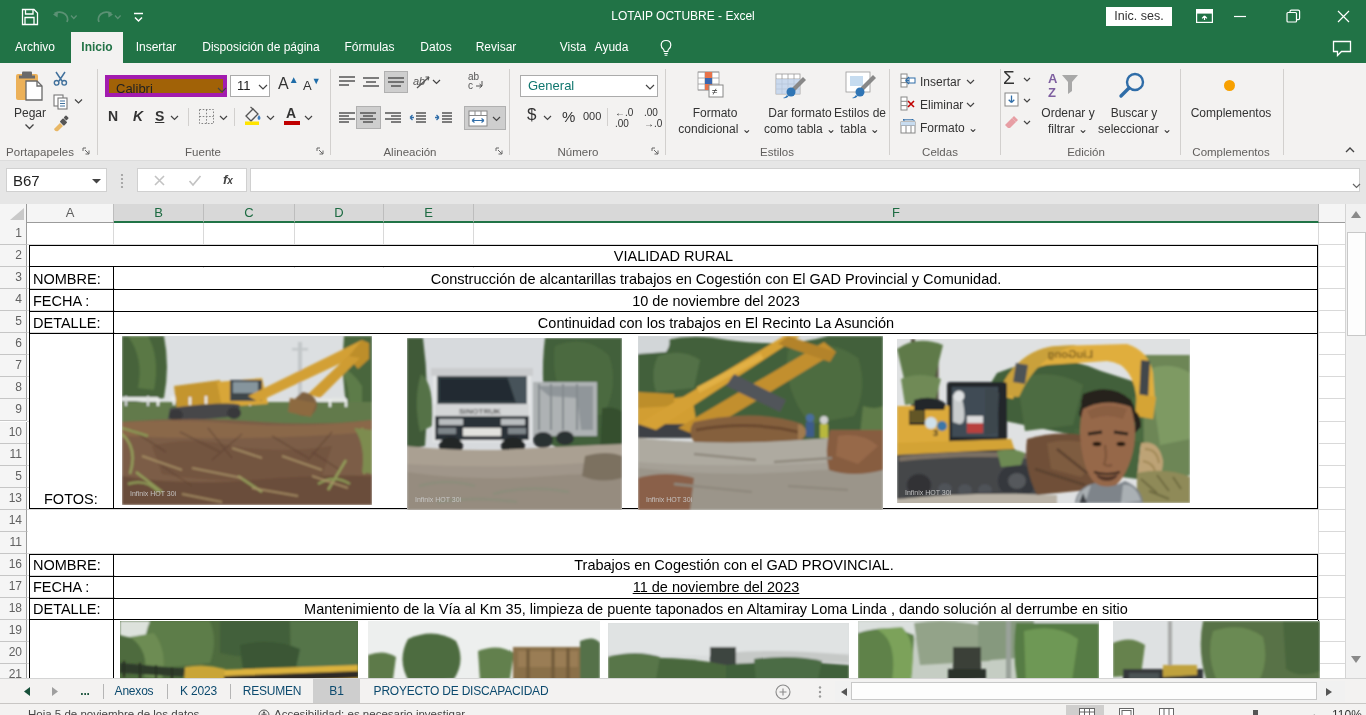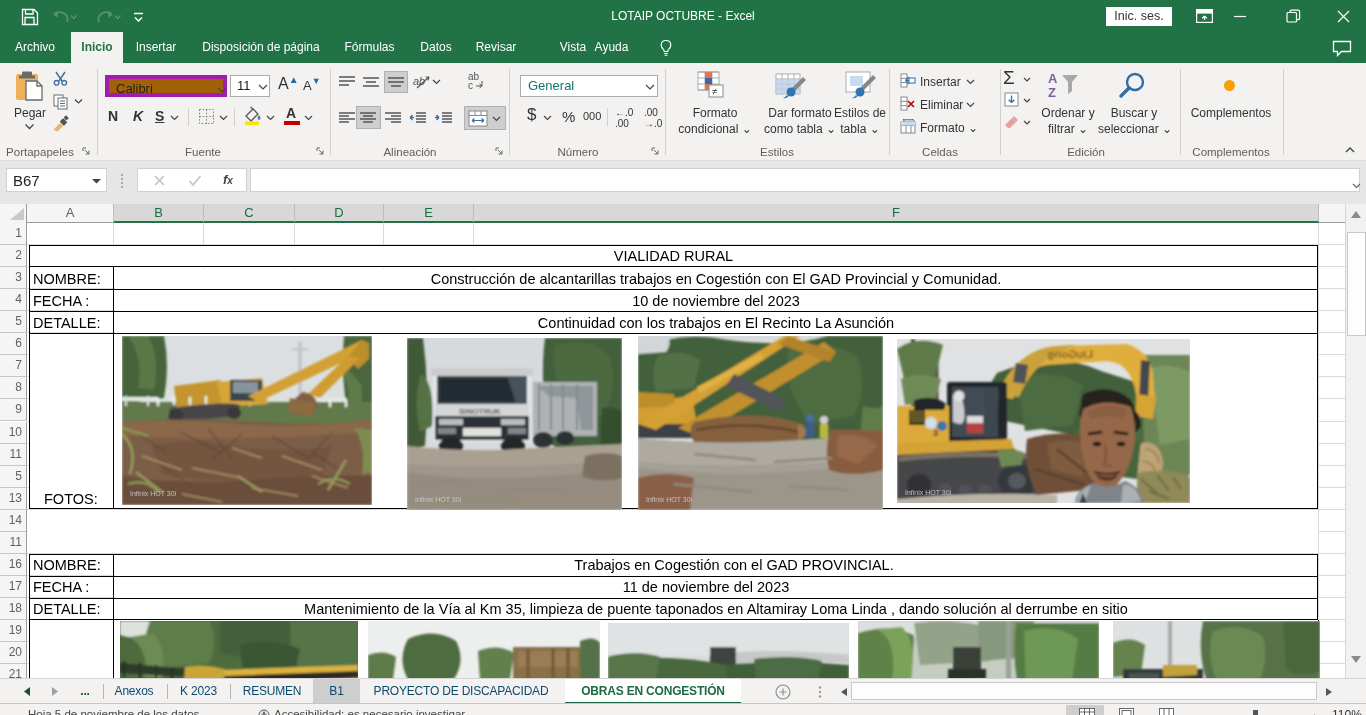--- a/index.html
+++ b/index.html
@@ -512,21 +512,21 @@
     <div class="cellt" style="left:33px;top:67px;">NOMBRE:</div>
     <div class="cellt" style="left:114px;top:67px;width:1204px;text-align:center;">Construcción de alcantarillas trabajos en Cogestión con El GAD Provincial y Comunidad.</div>
     <div class="cellt" style="left:33px;top:89px;">FECHA :</div>
     <div class="cellt" style="left:114px;top:89px;width:1204px;text-align:center;">10 de noviembre del 2023</div>
     <div class="cellt" style="left:33px;top:111px;">DETALLE:</div>
     <div class="cellt" style="left:114px;top:111px;width:1204px;text-align:center;">Continuidad con los trabajos en El Recinto La Asunción</div>
     <div class="cellt" style="left:44px;top:287px;">FOTOS:</div>
     <div class="cellt" style="left:33px;top:353px;">NOMBRE:</div>
     <div class="cellt" style="left:132px;top:353px;width:1204px;text-align:center;">Trabajos en Cogestión con el GAD PROVINCIAL.</div>
     <div class="cellt" style="left:33px;top:375px;">FECHA :</div>
-    <div class="cellt" style="left:104px;top:375px;width:1204px;text-align:center;">11 de noviembre del 2023</div>
+    <div class="cellt" style="left:114px;top:375px;width:1204px;text-align:center;text-decoration:underline;">11 de noviembre del 2023</div>
     <div class="cellt" style="left:33px;top:397px;">DETALLE:</div>
     <div class="cellt" style="left:114px;top:397px;width:1204px;text-align:center;">Mantenimiento de la Vía al Km 35, limpieza de puente taponados en Altamiray Loma Linda , dando solución al derrumbe en sitio</div>
 
     <div class="abs" id="ph1" style="left:122px;top:132px;">
       <svg width="250" height="169" viewBox="0 0 250 169">
         <defs>
               <filter id="b1" x="-10%" y="-10%" width="120%" height="120%">
                 <feGaussianBlur stdDeviation="1.1"></feGaussianBlur>
               </filter>
             </defs>
@@ -885,21 +885,20 @@
       </svg>
   <div class="stab" style="left:70px;width:30px;font-weight:bold;color:#17503a;">...</div>
   <div class="stabsep" style="left:103px;"></div>
   <div class="stab" style="left:104px;width:60px;">Anexos</div>
   <div class="stabsep" style="left:167px;"></div>
   <div class="stab" style="left:168px;width:61px;">K 2023</div>
   <div class="stabsep" style="left:230px;"></div>
   <div class="stab" style="left:231px;width:82px;">RESUMEN</div>
   <div class="stab" style="left:313px;width:47px;background:#cecece;">B1</div>
   <div class="stab" style="left:360px;width:202px;">PROYECTO DE DISCAPACIDAD</div>
-  <div class="stab" style="left:565px;width:176px;background:#fff;border-bottom:2px solid #1d6b42;color:#1d6b42;font-weight:bold;">OBRAS EN CONGESTIÓN</div>
   <svg class="abs" style="left:775px;top:5px" width="16" height="16" viewBox="0 0 16 16">
     <circle cx="8" cy="8" r="7" fill="none" stroke="#8a8a8a" stroke-width="1.1"></circle>
     <path d="M8 4.5 v7 M4.5 8 h7" stroke="#8a8a8a" stroke-width="1.1"></path>
   </svg>
   <svg class="abs" style="left:818px;top:7px" width="4" height="12" viewBox="0 0 4 12">
         <circle cx="2" cy="1.5" r="1.2" fill="#9a9a9a"></circle>
         <circle cx="2" cy="6" r="1.2" fill="#9a9a9a"></circle>
         <circle cx="2" cy="10.5" r="1.2" fill="#9a9a9a"></circle>
       </svg>
 

